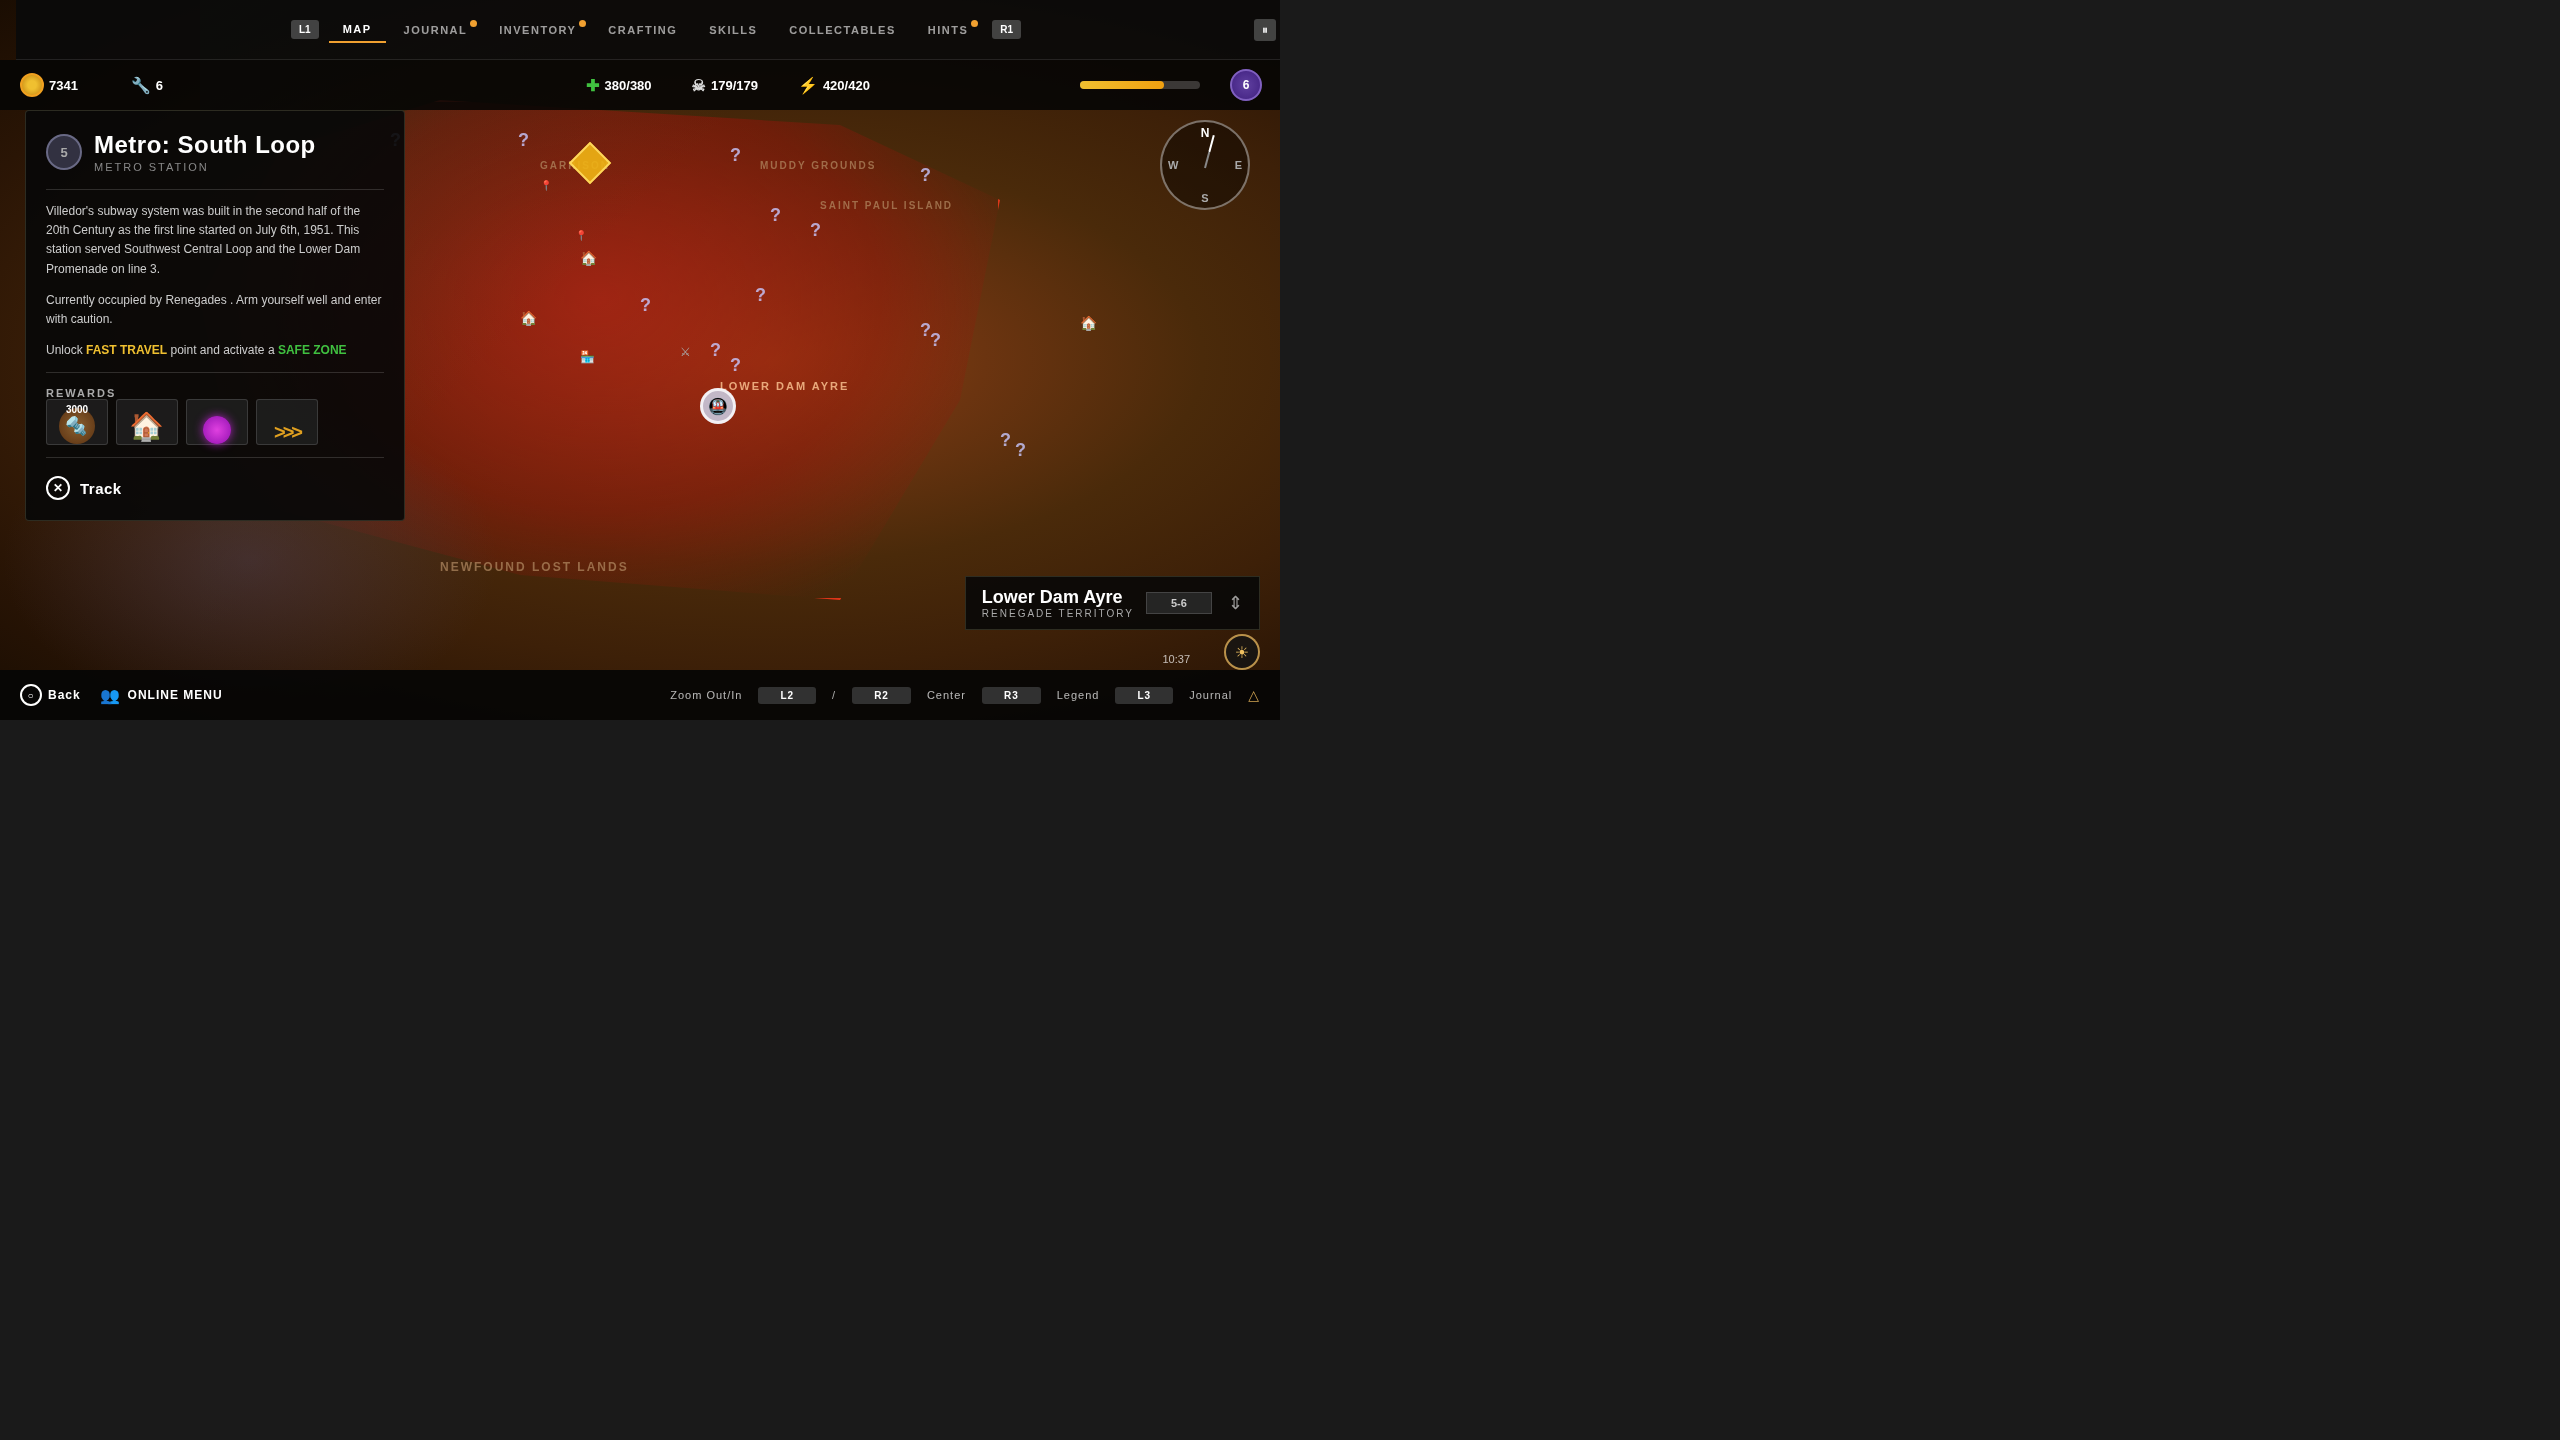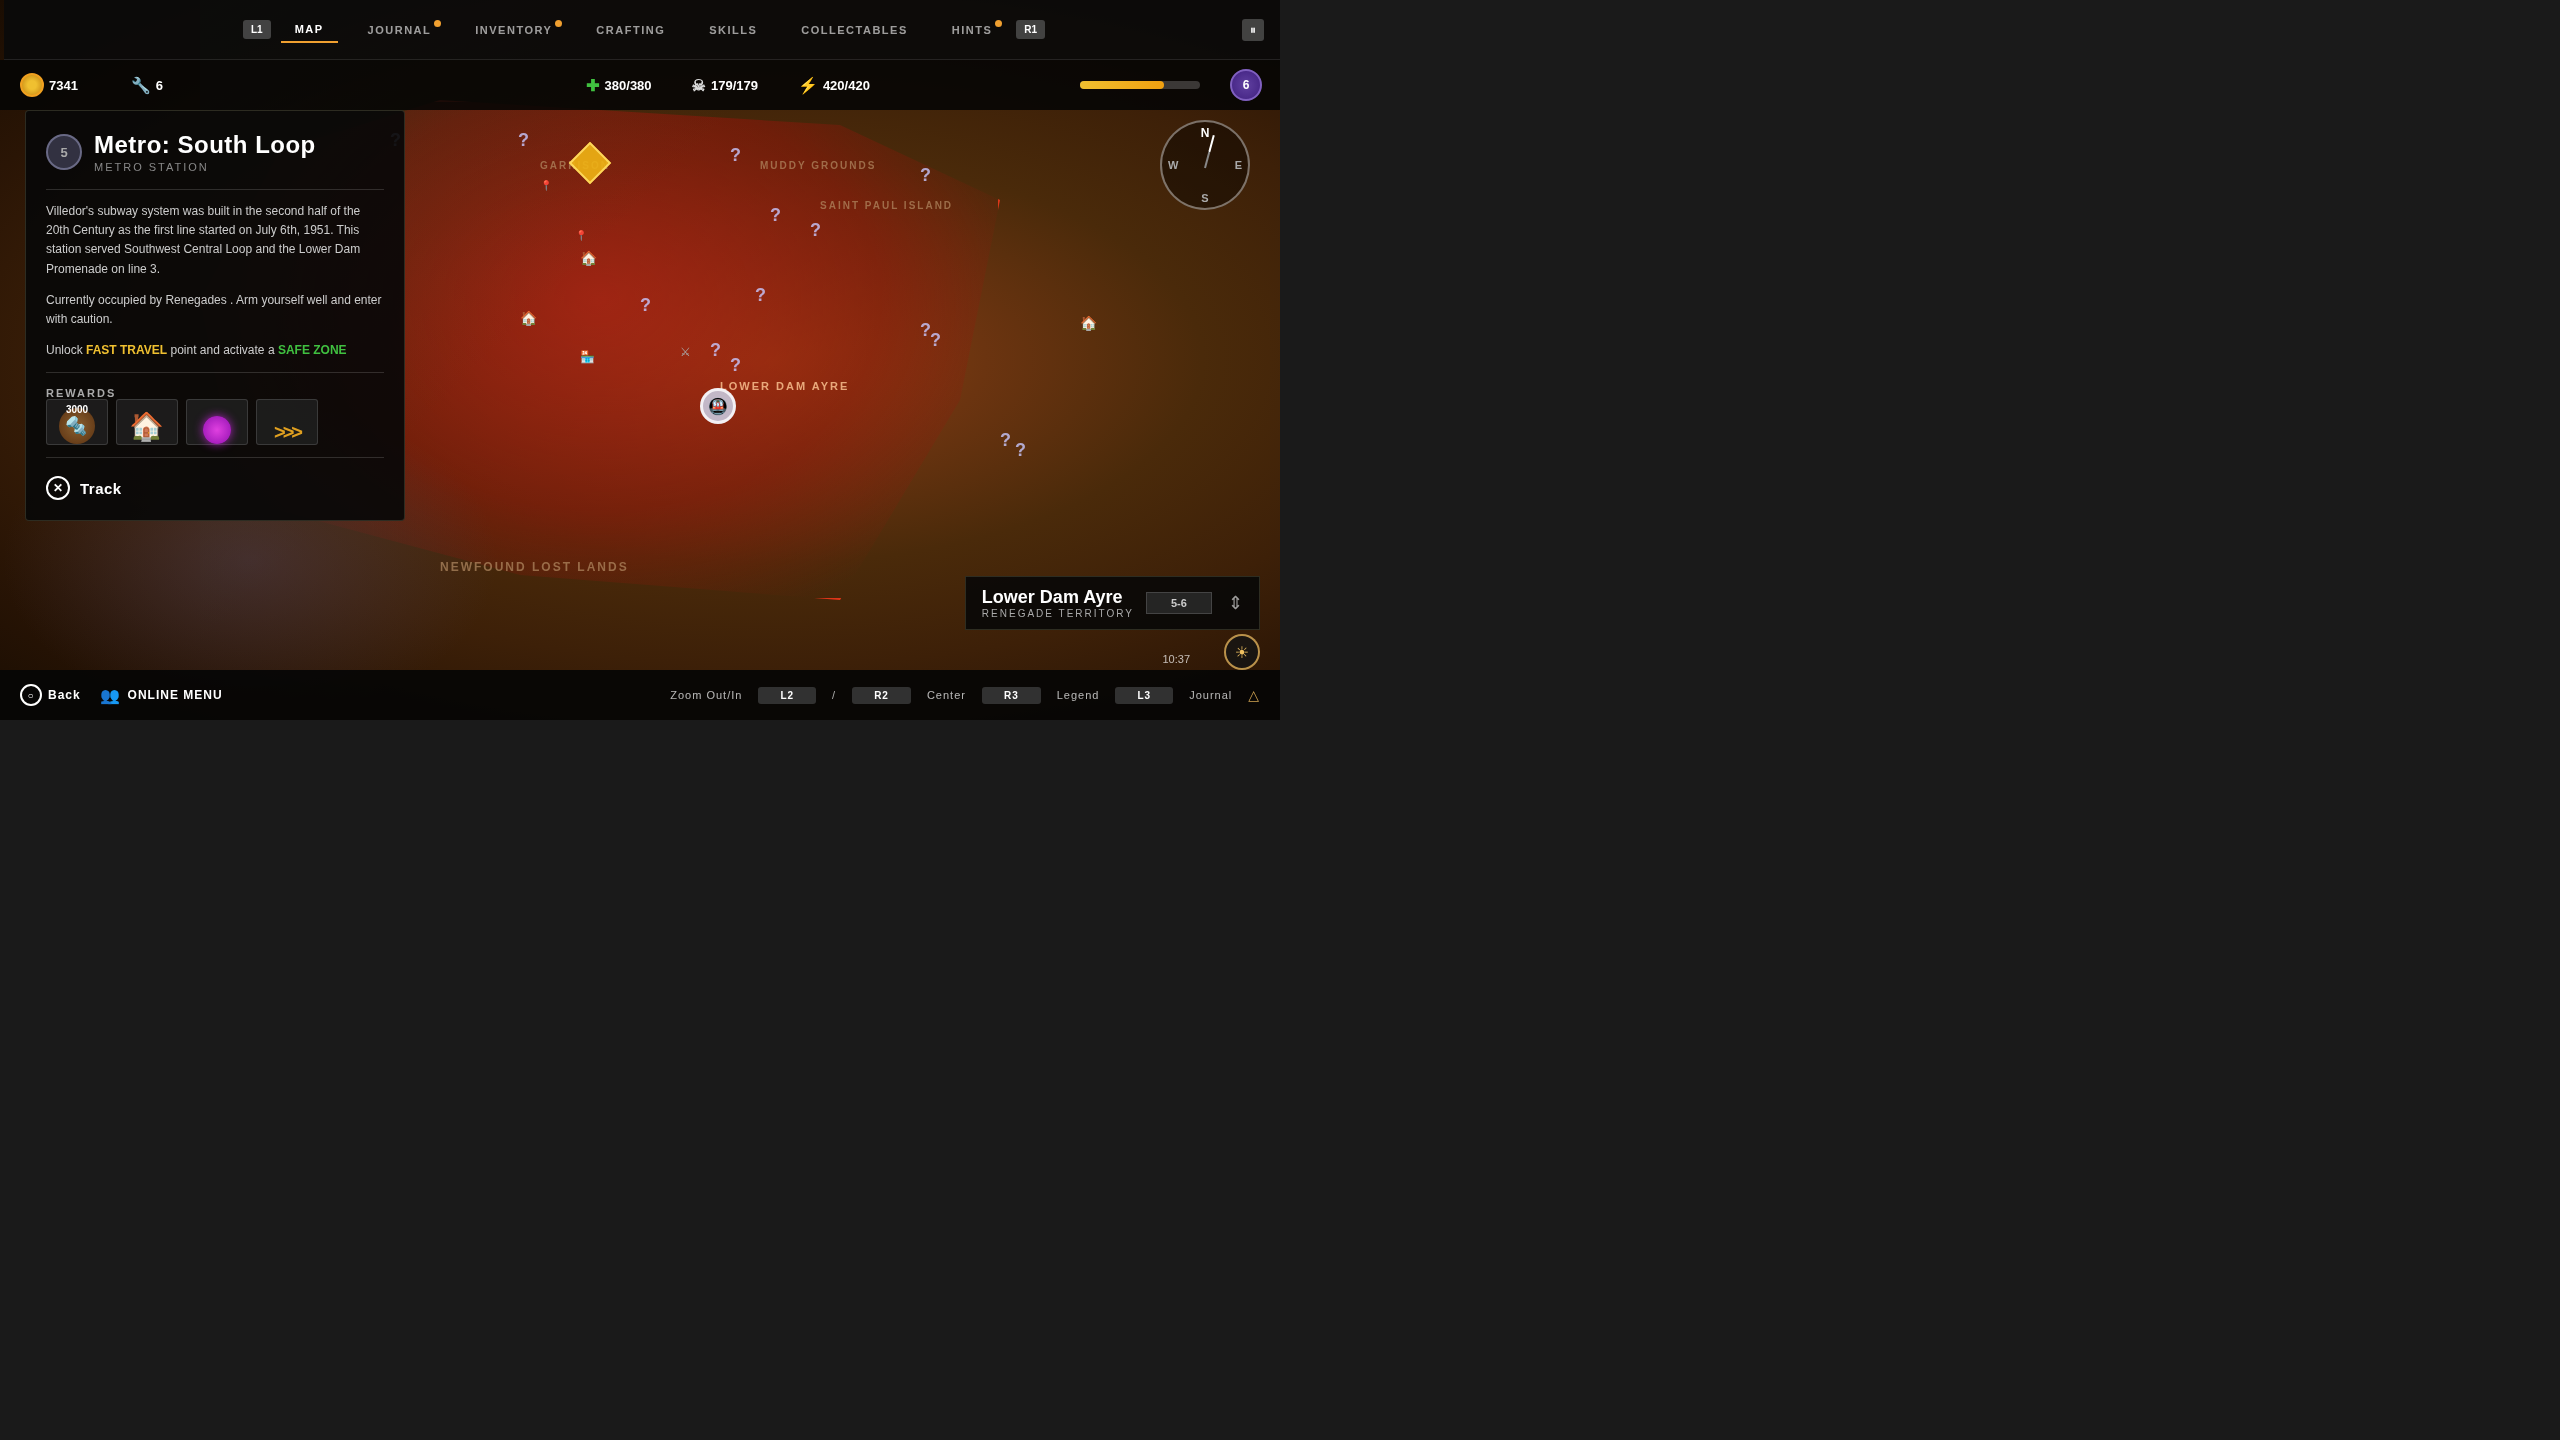--- a/index.html
+++ b/index.html
@@ -28,35 +28,35 @@
       width: 800px; height: 500px;
       background: radial-gradient(ellipse at 50% 40%, rgba(180,30,20,0.7) 0%, rgba(150,20,10,0.5) 50%, transparent 80%);
       border: 2px solid rgba(255,60,30,0.8);
       clip-path: polygon(30% 0%, 80% 5%, 100% 20%, 95% 60%, 80% 100%, 40% 95%, 5% 80%, 0% 40%, 10% 10%);
       z-index: 1;
     }
 
     
     #topbar {
       position: absolute;
-      top: 0; left: 4px;
+      top: 0; left: 16px;
       width: 100%; height: 60px;
       background: rgba(10,10,10,0.92);
       display: flex;
       align-items: center;
       justify-content: center;
       z-index: 100;
       border-bottom: 1px solid rgba(255,255,255,0.1);
       text-align: center;
     }
 
     .nav-tabs {
       display: flex;
       align-items: center;
-      gap: 16px;
+      gap: 4px;
     }
 
     .nav-btn {
       color: rgba(255,255,255,0.6);
       font-size: 11px;
       font-weight: bold;
       letter-spacing: 1.5px;
       padding: 6px 14px;
       cursor: pointer;
       position: relative;

